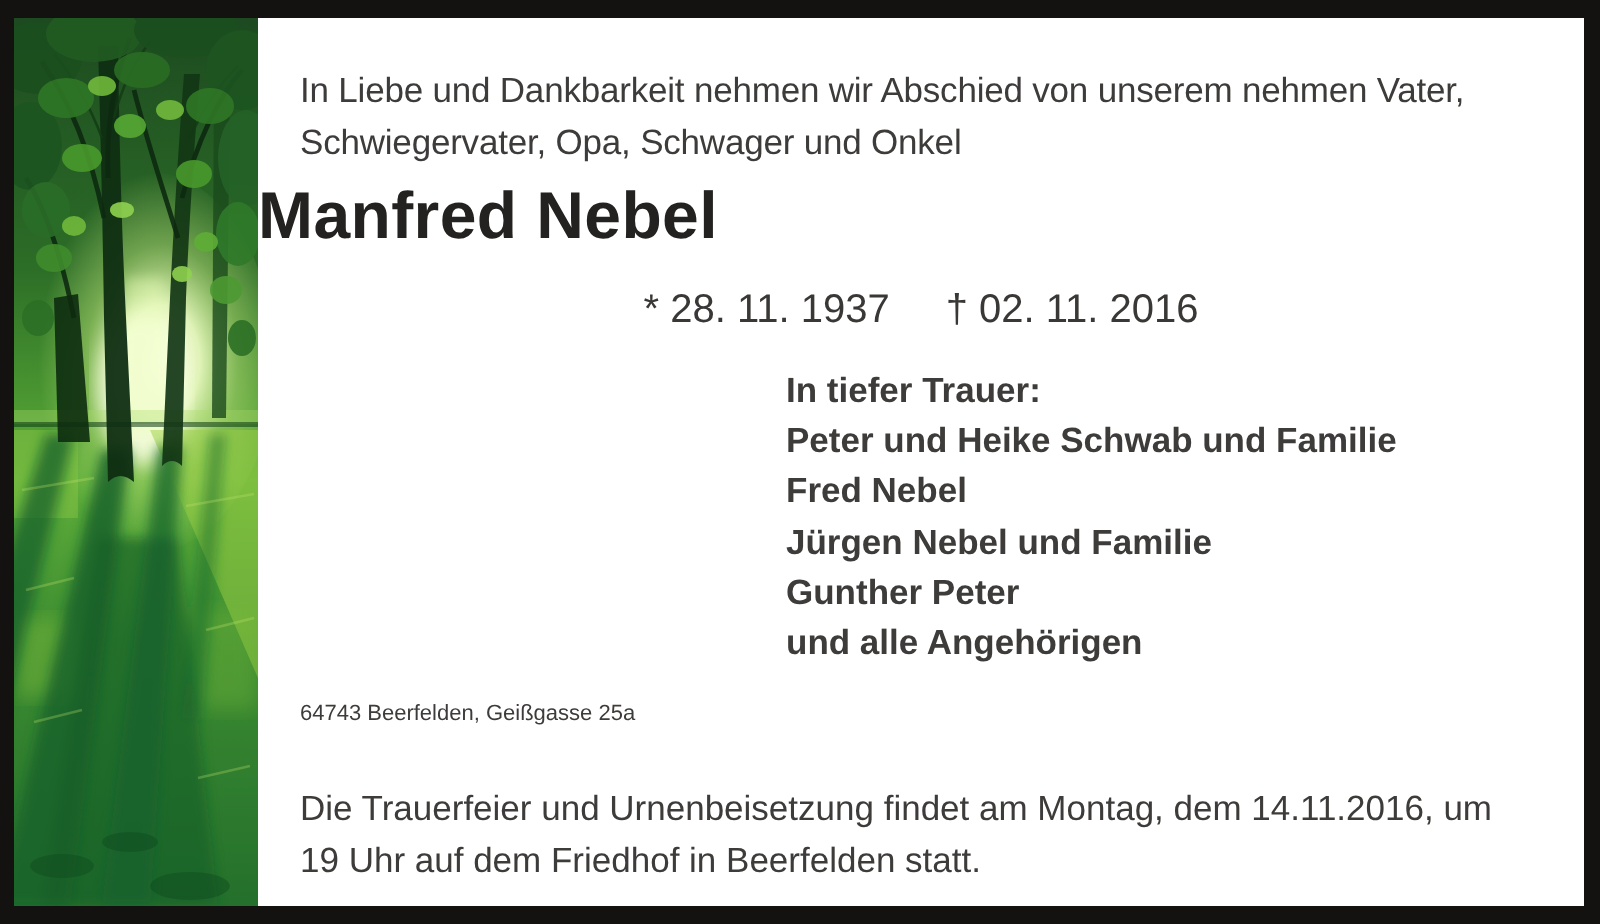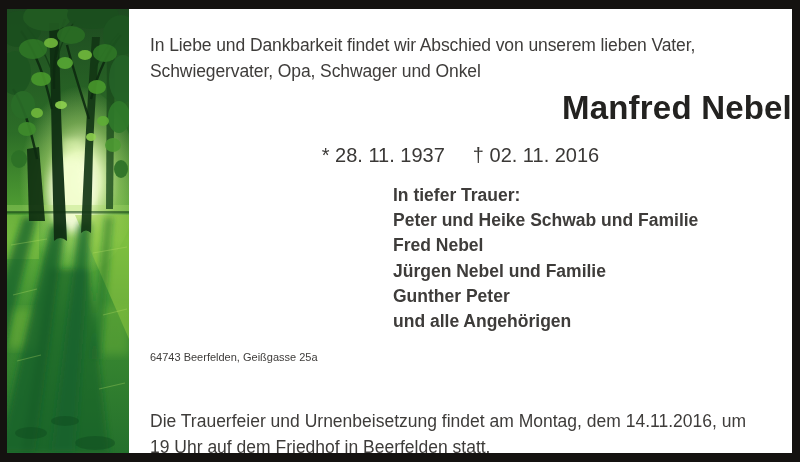--- a/index.html
+++ b/index.html
@@ -40,21 +40,21 @@
     line-height: 26px;
     letter-spacing: -0.1px;
     white-space: nowrap;
   }
   .deceased-name {
     position: absolute;
     top: 80px;
     left: 0;
     width: 100%;
     margin: 0;
-    text-align: right;
+    text-align: left;
     font-size: 33px;
     line-height: 38px;
     font-weight: bold;
     color: #232220;
     letter-spacing: 0.2px;
   }
   .dates {
     position: absolute;
     top: 135px;
     left: 0;
@@ -77,21 +77,21 @@
   .address {
     position: absolute;
     left: 21px;
     top: 342px;
     font-size: 11px;
     white-space: nowrap;
   }
   .funeral {
     position: absolute;
     left: 21px;
-    top: 399px;
+    top: 382px;
     font-size: 17.5px;
     line-height: 26px;
     white-space: nowrap;
   }
 </style>
 </head>
 <body>
 
 <div class="frame">
 
@@ -199,21 +199,21 @@
         <ellipse cx="24" cy="424" rx="16" ry="6"></ellipse>
         <ellipse cx="88" cy="434" rx="20" ry="7"></ellipse>
         <ellipse cx="58" cy="412" rx="14" ry="5"></ellipse>
       </g>
     </svg>
   </div>
 
   <div class="content">
 
     <div class="intro">
-      <div>In Liebe und Dankbarkeit findet wir Abschied von unserem lieben Vater,</div>
+      <div>In Liebe und Dankbarkeit nehmen wir Abschied von unserem nehmen Vater,</div>
       <div>Schwiegervater, Opa, Schwager und Onkel</div>
     </div>
 
     <h1 class="deceased-name">Manfred Nebel</h1>
 
     <div class="dates">
       <span>* 28. 11. 1937</span>
       <span>† 02. 11. 2016</span>
     </div>
 

